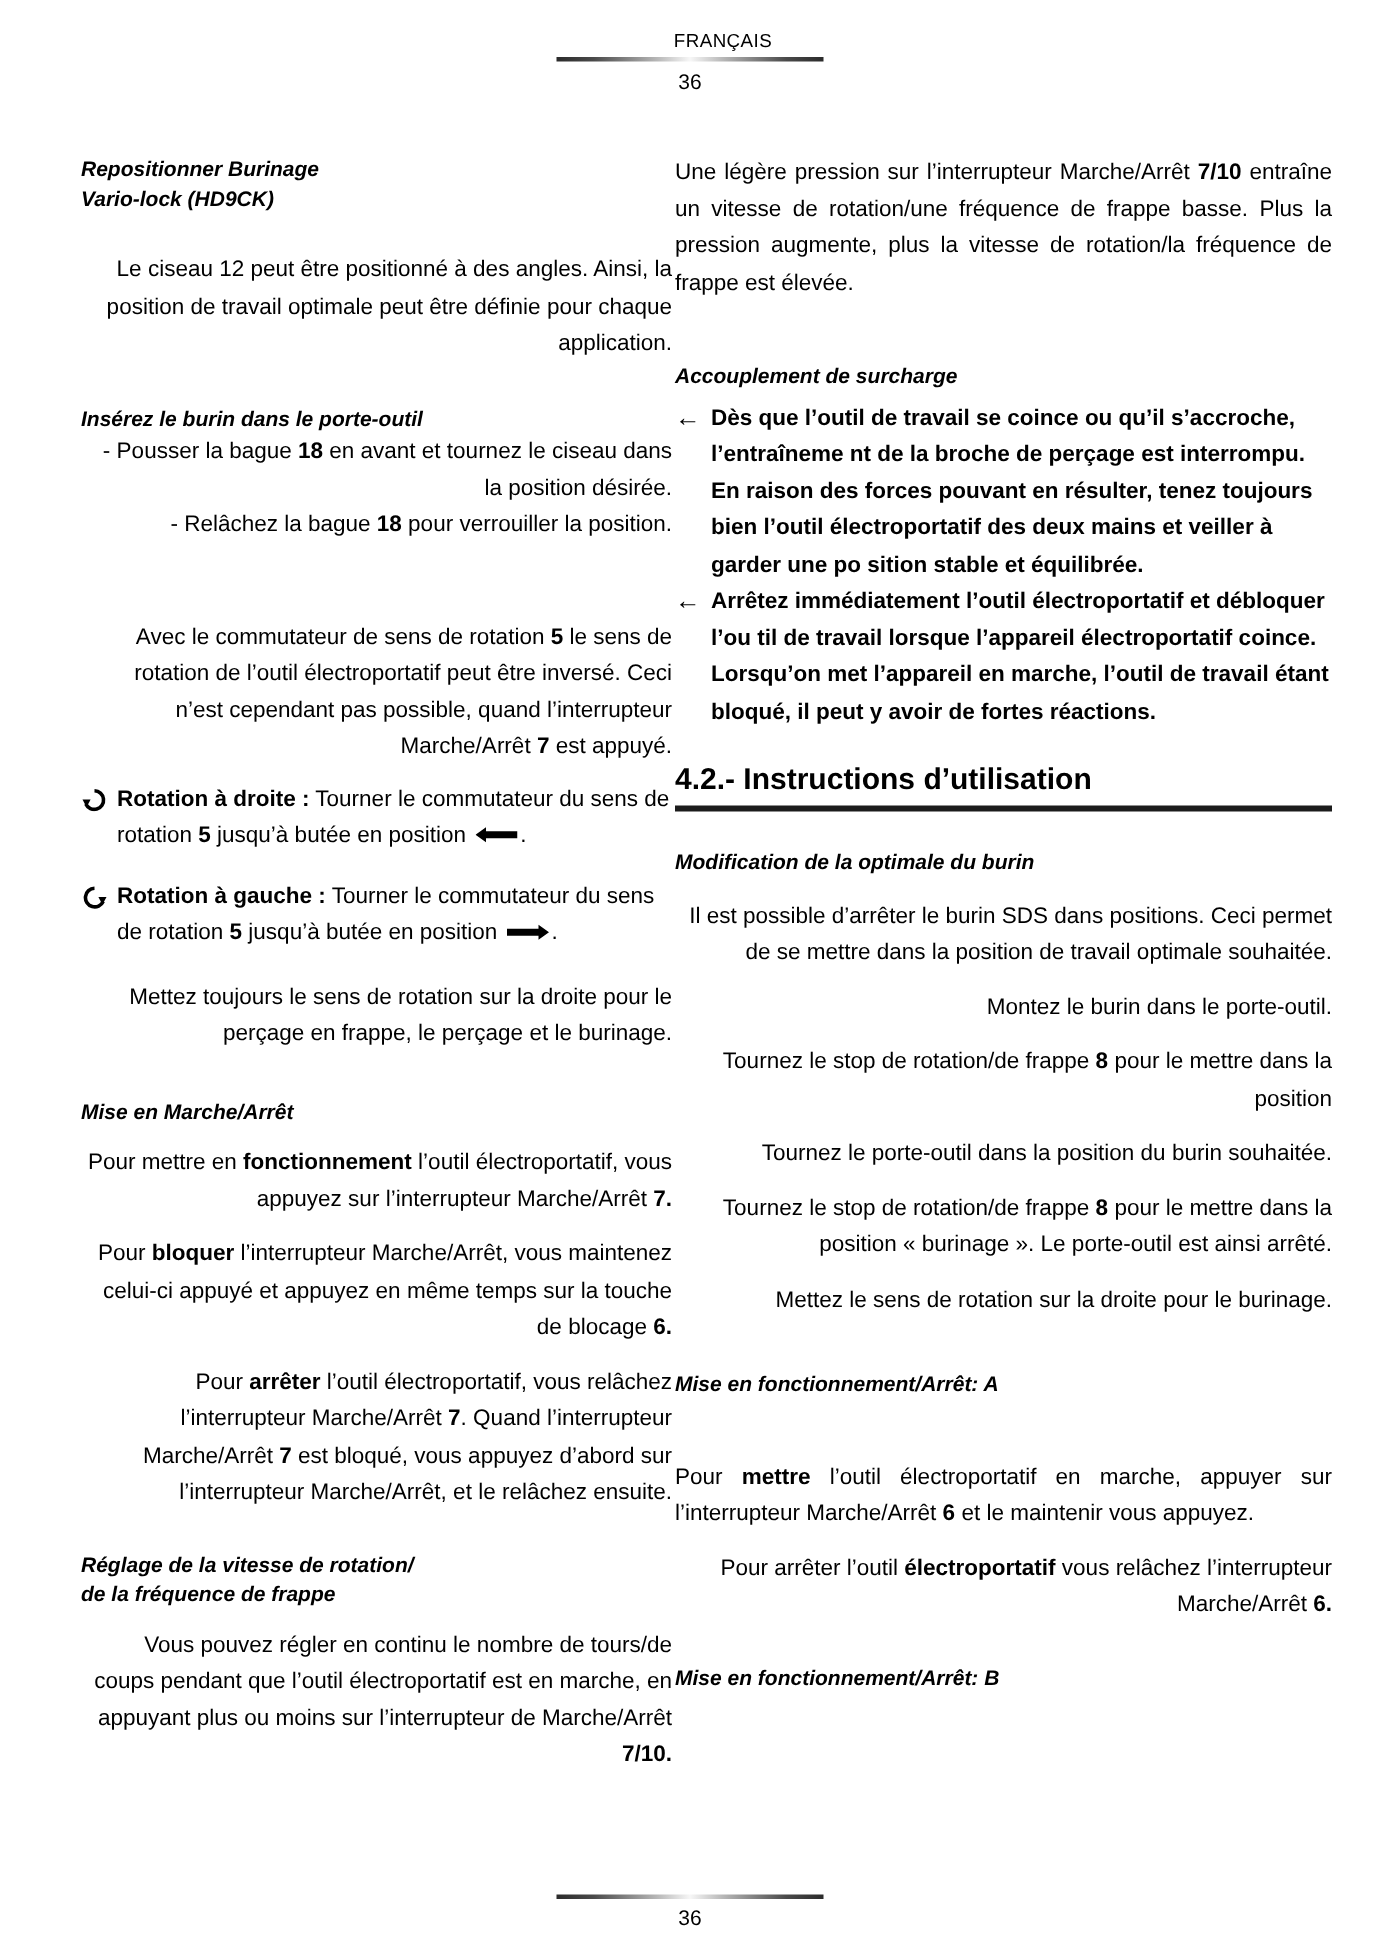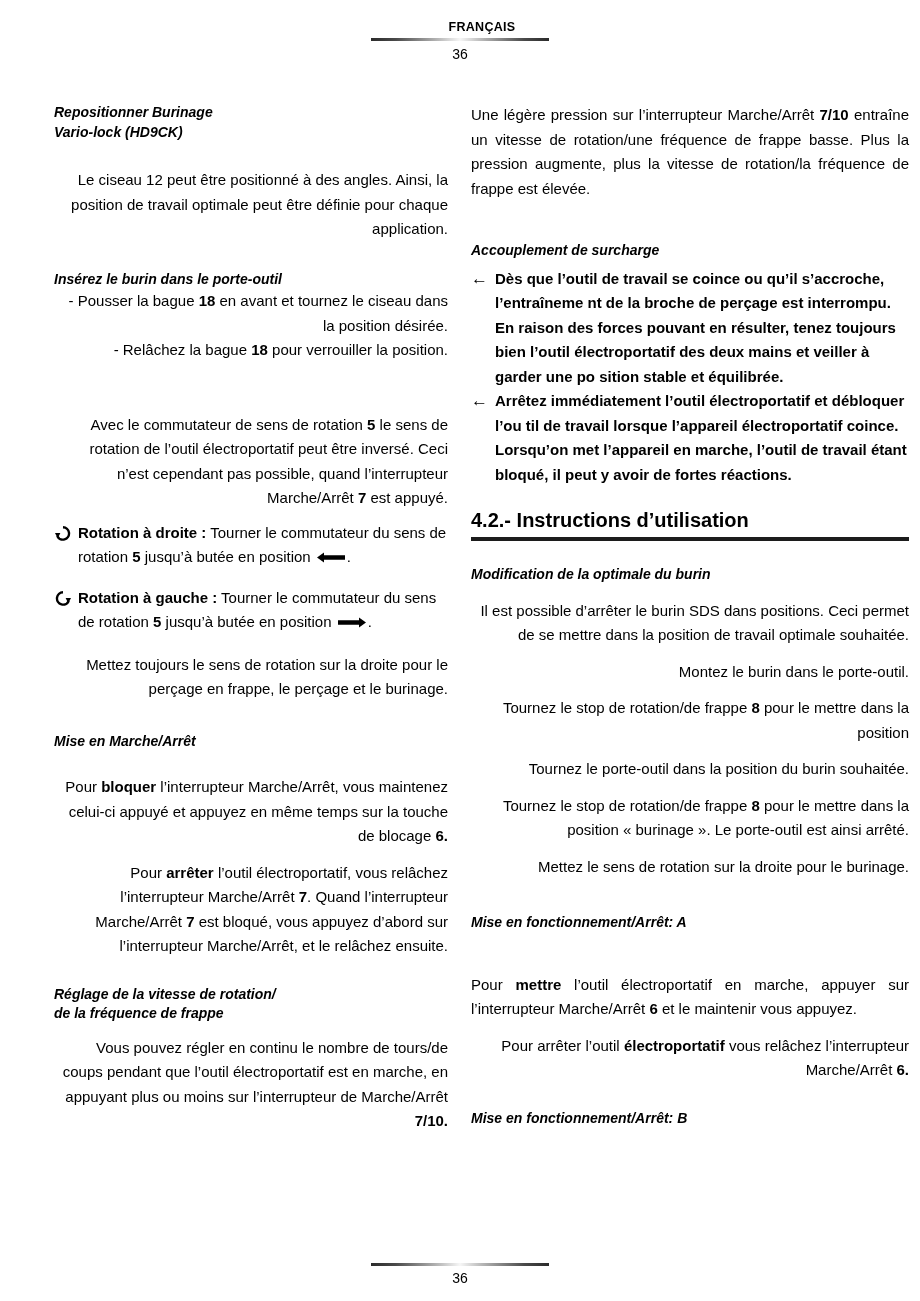--- a/index.html
+++ b/index.html
@@ -19,21 +19,21 @@
   
   .page-header {
     position: absolute;
     top: 20px;
     left: 0;
     width: 920px;
     text-align: center;
   }
   .header-lang {
     font-size: 12.5px;
-    font-weight: bold;
+    font-weight: normal;
     letter-spacing: 0.3px;
     line-height: 15px;
     padding-left: 44px;
   }
   .rule-gradient {
     width: 178px;
     height: 3px;
     margin: 3px auto 0 auto;
     background: linear-gradient(to right,
         #2b2b2b 0%, #4a4a4a 14%, #b9b9b9 38%,
@@ -65,21 +65,21 @@
     top: 103px;
     left: 0;
     width: 920px;
     height: 1150px;
   }
   .col {
     position: absolute;
     top: 0;
   }
   .col-left  { left: 54px;  width: 394px; }
-  .col-right { left: 471px; width: 438px; }
+  .col-right { left: 450px; width: 438px; }
 
   
   .h-sub {
     font-size: 14px;
     font-weight: bold;
     line-height: 19.5px;
     margin: 0;
     font-style: italic;
   }
   .h-section {
@@ -230,20 +230,21 @@
     <div class="sp-18"></div>
 
     <p class="body">Mettez toujours le sens de rotation sur la droite pour le perçage en frappe, le perçage et le burinage.</p>
 
     <div class="sp-30"></div>
 
     <div class="h-sub">Mise en Marche/Arrêt</div>
 
     <div class="sp-12"></div>
 
+    <p class="body"><span>Pour  mettre en </span><span class="b">fonctionnement</span><span> l’outil électroportatif, vous appuyez sur l’interrupteur Marche/Arrêt </span><span class="b">7.</span></p>
 
     <div class="sp-12"></div>
 
     <p class="body"><span>Pour </span><span class="b">bloquer</span><span> l’interrupteur Marche/Arrêt, vous maintenez celui-ci appuyé et appuyez en même temps sur la touche de blocage </span><span class="b">6.</span></p>
 
     <div class="sp-12"></div>
 
     <p class="body"><span>Pour </span><span class="b">arrêter</span><span> l’outil électroportatif, vous relâchez l’interrupteur Marche/Arrêt </span><span class="b">7</span><span>. Quand l’interrupteur Marche/Arrêt </span><span class="b">7</span><span> est bloqué, vous appuyez d’abord sur l’interrupteur Marche/Arrêt, et le relâchez ensuite.</span></p>
 
     <div class="sp-26"></div>

